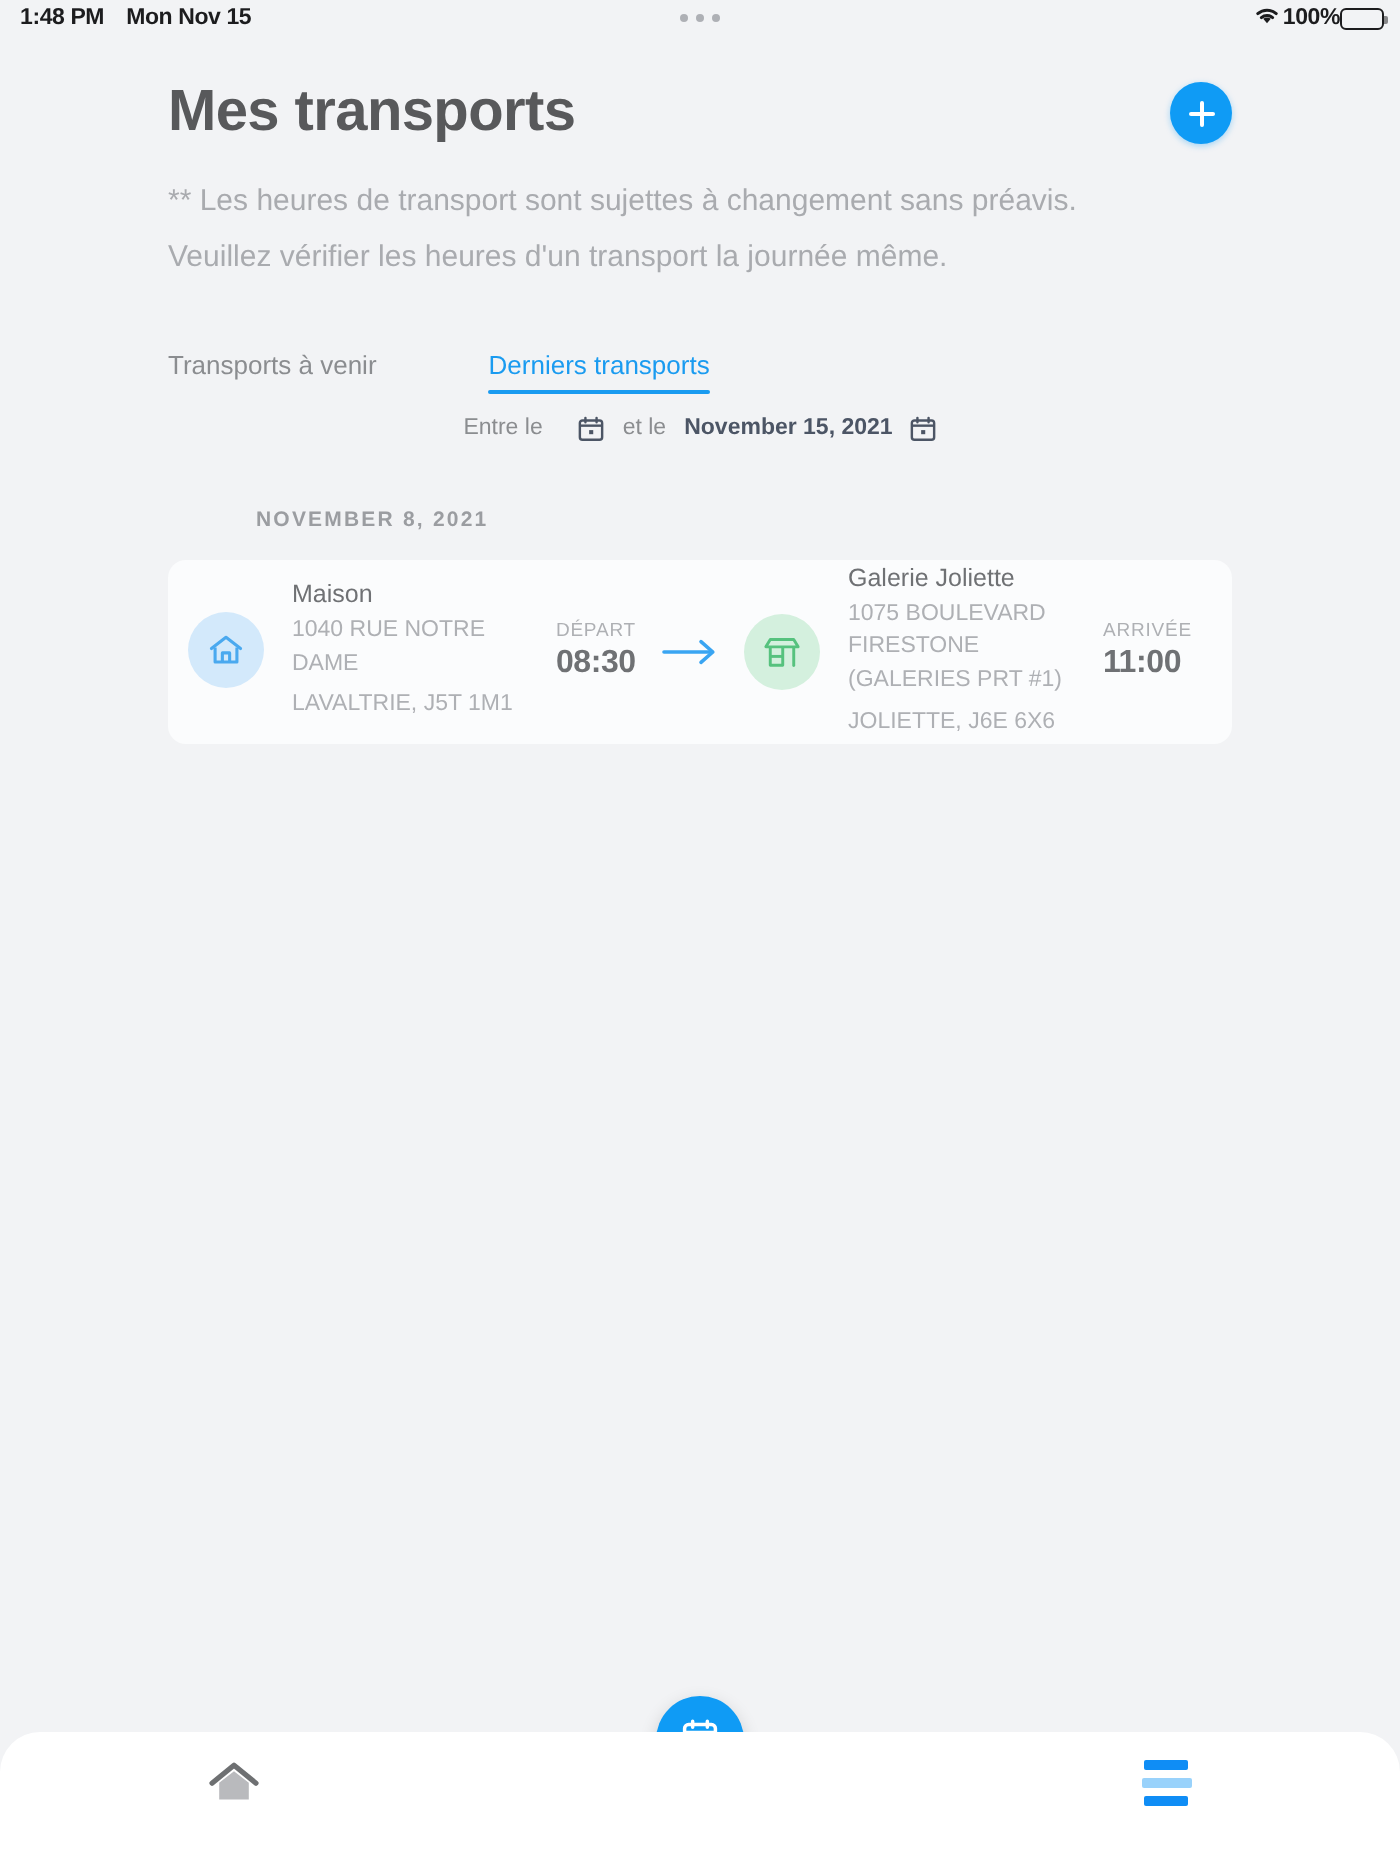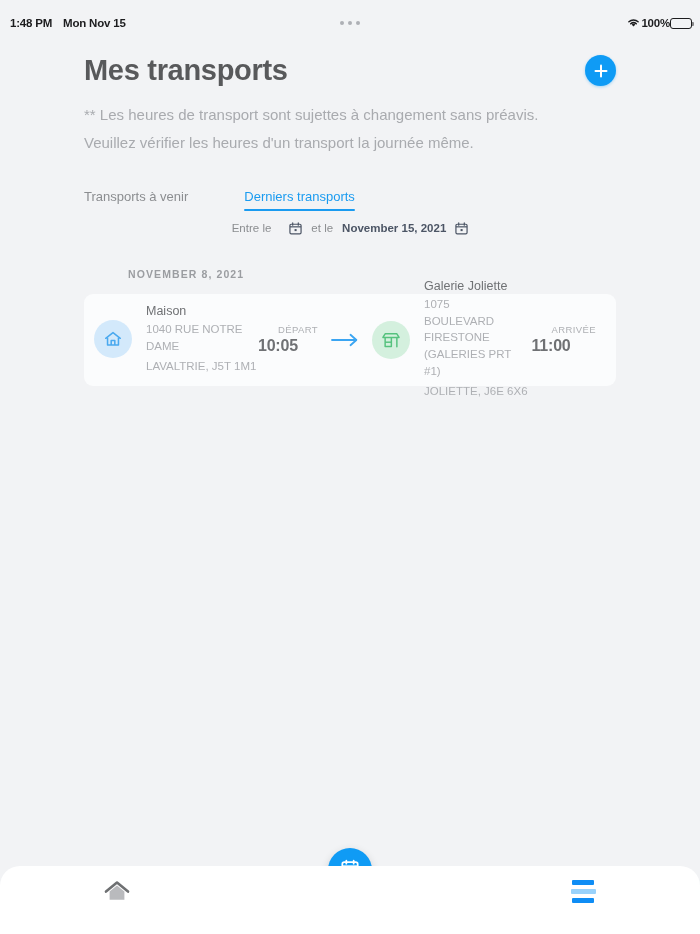--- a/index.html
+++ b/index.html
@@ -20,21 +20,20 @@
   .statusbar {
     height: 18px;
     display: flex;
     align-items: center;
     padding: 0 8px 0 10px;
     font-size: 11.5px;
     font-weight: 700;
     color: #1c1c1e;
     letter-spacing: -0.2px;
     position: relative;
-    margin-top: 14px;
   }
   .status-left { display: flex; align-items: center; gap: 11px; }
   .status-right {
     margin-left: auto;
     display: flex;
     align-items: center;
     gap: 0;
   }
   .status-dots {
     position: absolute;
@@ -218,21 +217,20 @@
   .time-block {
     margin-left: 14px;
     flex: none;
     text-align: left;
   }
   .time-label {
     font-size: 9.5px;
     letter-spacing: 0.4px;
     color: #aeb0b4;
     margin-bottom: 2px;
-    margin-left: 20px;
   }
   .time-value {
     font-size: 16px;
     font-weight: 700;
     color: #6f7174;
     letter-spacing: -0.2px;
   }
   .arrow-wrap {
     flex: none;
     width: 54px;
@@ -356,21 +354,21 @@
           <path d="M9 17.6 V12.6 H13 V17.6" fill="none" stroke="#4aa9ef" stroke-width="1.7" stroke-linejoin="round"></path>
         </svg>
       </div>
       <div class="stop-texts">
         <div class="stop-name">Maison</div>
         <div class="stop-addr">1040 RUE NOTRE DAME</div>
         <div class="stop-city">LAVALTRIE, J5T 1M1</div>
       </div>
       <div class="time-block">
         <div class="time-label">DÉPART</div>
-        <div class="time-value">10:05</div>
+        <div class="time-value">08:30</div>
       </div>
     </div>
 
     <div class="arrow-wrap">
       <svg width="28" height="14" viewBox="0 0 28 14">
         <path d="M1 7 H25" stroke="#3aa5f2" stroke-width="1.8" stroke-linecap="round"></path>
         <path d="M19.5 1.8 L25.4 7 L19.5 12.2" fill="none" stroke="#3aa5f2" stroke-width="1.8" stroke-linecap="round" stroke-linejoin="round"></path>
       </svg>
     </div>
 

